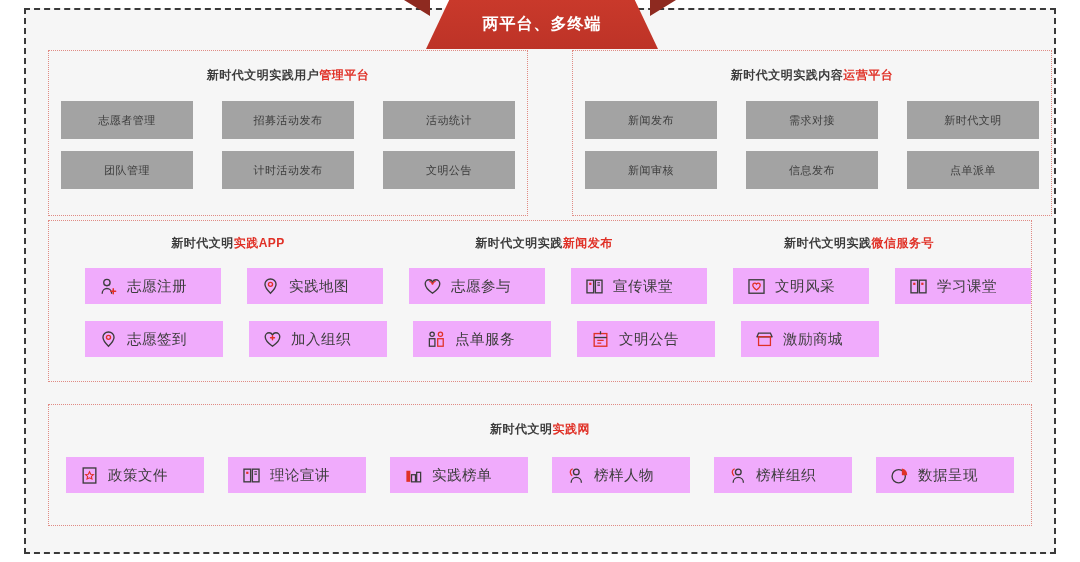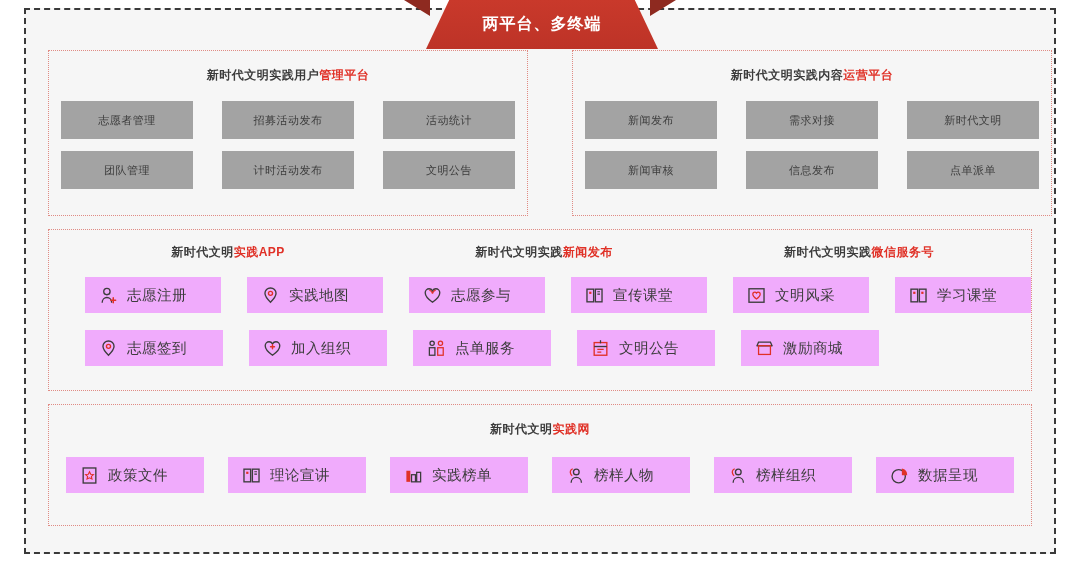--- a/index.html
+++ b/index.html
@@ -186,21 +186,21 @@
       <div class="chip">需求对接</div>
       <div class="chip">新时代文明</div>
     </div>
     <div class="chip-row" style="margin-top:12px;">
       <div class="chip">新闻审核</div>
       <div class="chip">信息发布</div>
       <div class="chip">点单派单</div>
     </div>
   </div>
 
-  <div class="panel" style="left:48px; top:229px; width:984px; height:162px;">
+  <div class="panel" style="left:48px; top:220px; width:984px; height:162px;">
 
     <div class="col-heads" style="margin-top:14px; padding-left:28px;">
       <div class="col-head panel-title">
         <span>新时代文明</span><span class="accent">实践APP</span>
       </div>
       <div class="col-head panel-title" style="width:330px;">
         <span>新时代文明实践</span><span class="accent">新闻发布</span>
       </div>
       <div class="col-head panel-title" style="width:300px;">
         <span>新时代文明实践</span><span class="accent">微信服务号</span>

